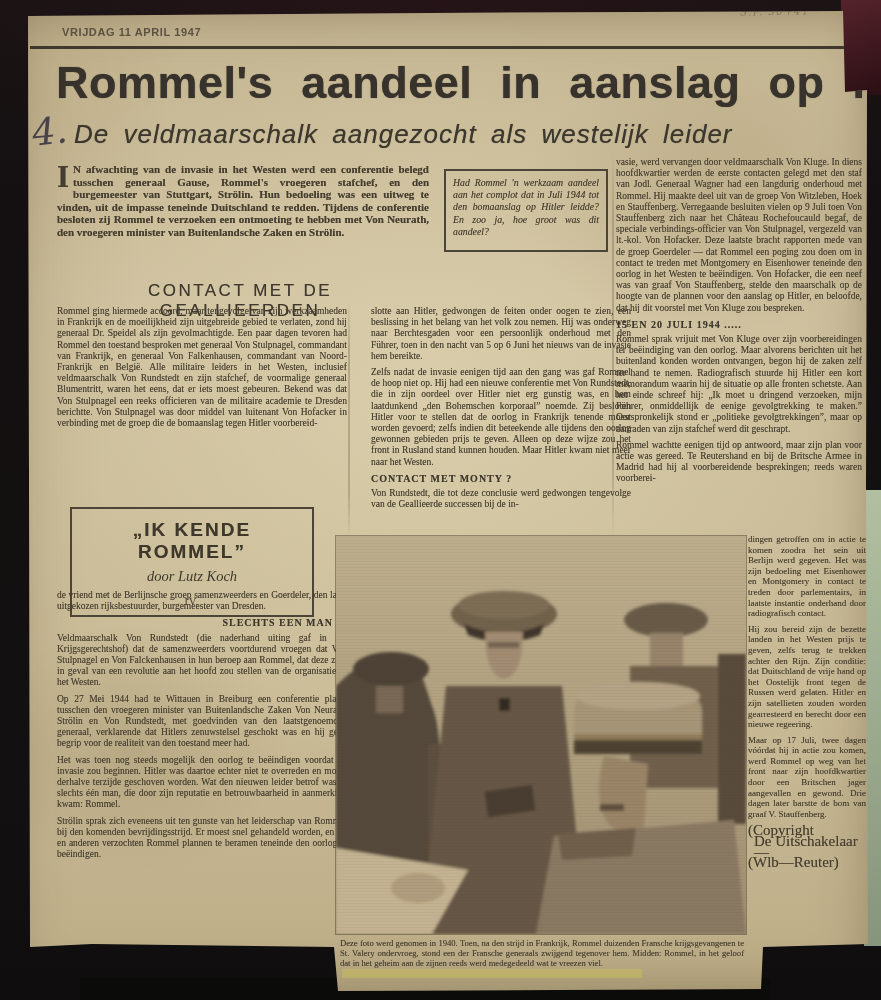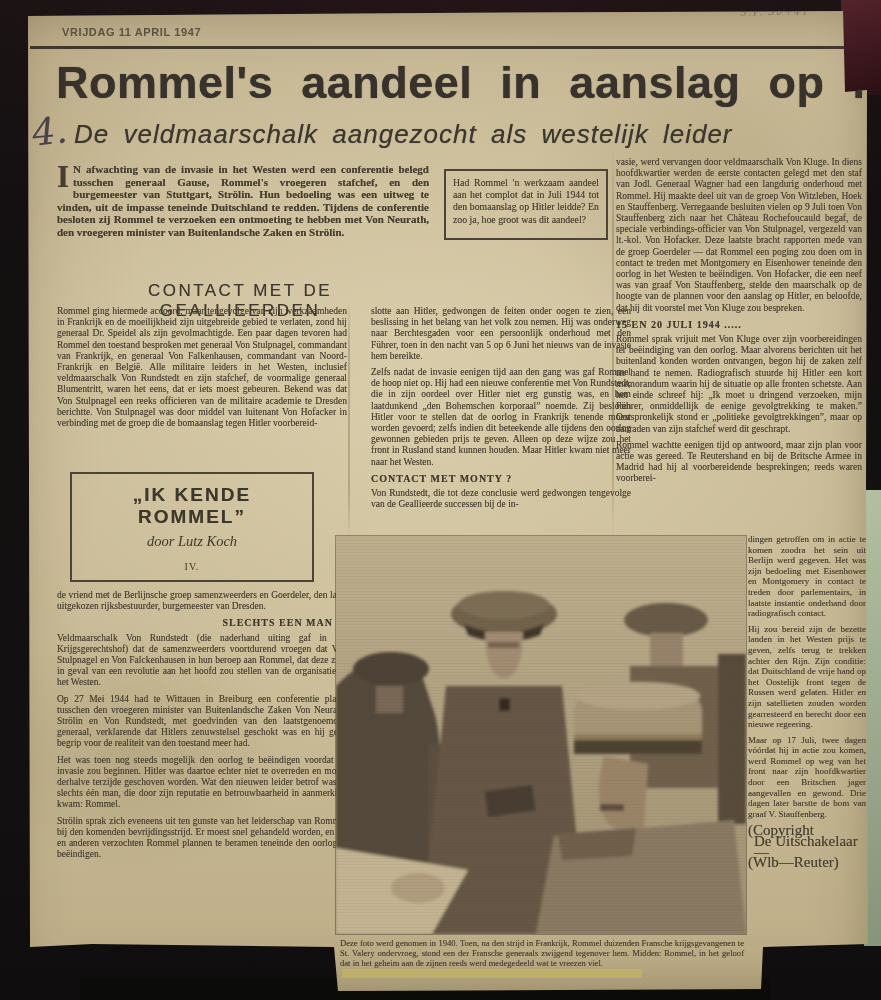--- a/index.html
+++ b/index.html
@@ -45,39 +45,39 @@
   .bt{font-size:9.5px;line-height:11.2px;text-align:justify;
     text-shadow:0 0 .5px rgba(70,60,45,.55);}
   .bt p{margin:0 0 5px 0;}
   .intro{position:absolute;left:57px;top:163px;width:372px;font-weight:bold;
     font-size:11px;line-height:12.6px;text-align:justify;color:#453d2f;
     text-shadow:0 0 .5px rgba(70,60,45,.6);}
   .dropcap{float:left;font-size:31px;line-height:25px;font-weight:bold;margin:1px 4px 0 0;}
 
   .inset-box{position:absolute;left:444px;top:169px;width:146px;border:2px solid #4c4436;
     padding:6px 7px;font-size:9.8px;line-height:12.2px;text-align:justify;color:#453d2f;
-    text-shadow:0 0 .5px rgba(70,60,45,.55);}
+    text-shadow:0 0 .5px rgba(70,60,45,.55);font-style:italic;}
   .inset-box p{margin:0 0 6px 0;}
 
   .h-geall{position:absolute;left:70px;top:281px;width:340px;text-align:center;
     font-family:"Liberation Sans",sans-serif;font-size:17px;letter-spacing:2.5px;
     color:#3e382f;text-shadow:0 0 .6px rgba(55,48,38,.55);}
 
   .col{position:absolute;overflow:hidden;}
   .col-left-mid{left:57px;top:306px;width:290px;height:172px;}
   .col-mid{left:332px;top:306px;width:260px;height:230px;margin-left:39px;}
   .col-right-top{left:616px;top:157px;width:246px;height:377px;}
   .col-left-bottom{left:57px;top:590px;width:290px;height:350px;}
   .col-photo-right{left:748px;top:534px;width:118px;height:424px;font-size:9px;line-height:10.6px;}
 
   .h-small{font-weight:bold;font-size:10px;letter-spacing:1px;color:#3f382c;margin:4px 0 4px 0;}
   .h-center{}
   .h-right{text-align:right;padding-right:14px;}
 
-  .kende-box{position:absolute;left:70px;top:472px;width:228px;border:2px solid #4c4436;
+  .kende-box{position:absolute;left:70px;top:507px;width:228px;border:2px solid #4c4436;
     padding:10px 6px 8px 6px;text-align:center;color:#3e382c;}
   .kende-title{font-family:"Liberation Sans",sans-serif;font-size:19px;letter-spacing:2px;
     font-weight:600;text-shadow:0 0 .6px rgba(55,48,38,.5);}
   .kende-byline{font-family:"Liberation Serif",serif;font-style:italic;font-size:14.5px;margin-top:5px;}
   .kende-part{font-size:10px;margin-top:11px;letter-spacing:1px;}
 
   .photo{position:absolute;left:336px;top:536px;width:410px;height:398px;
     background:#ab9b7c;outline:1px solid rgba(60,50,38,.45);}
   .photo svg{display:block;}
   .photo::after{content:"";position:absolute;inset:0;

